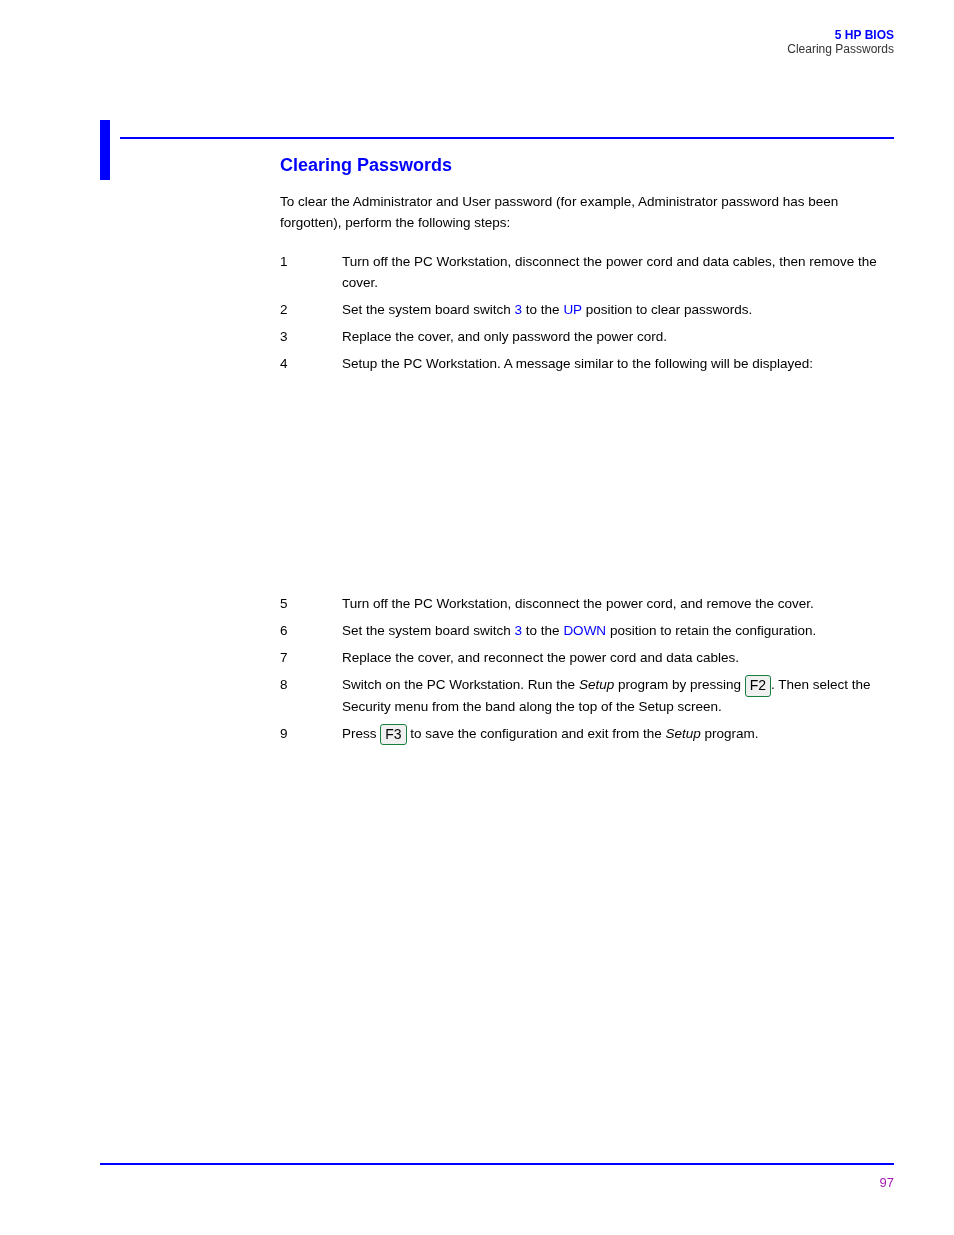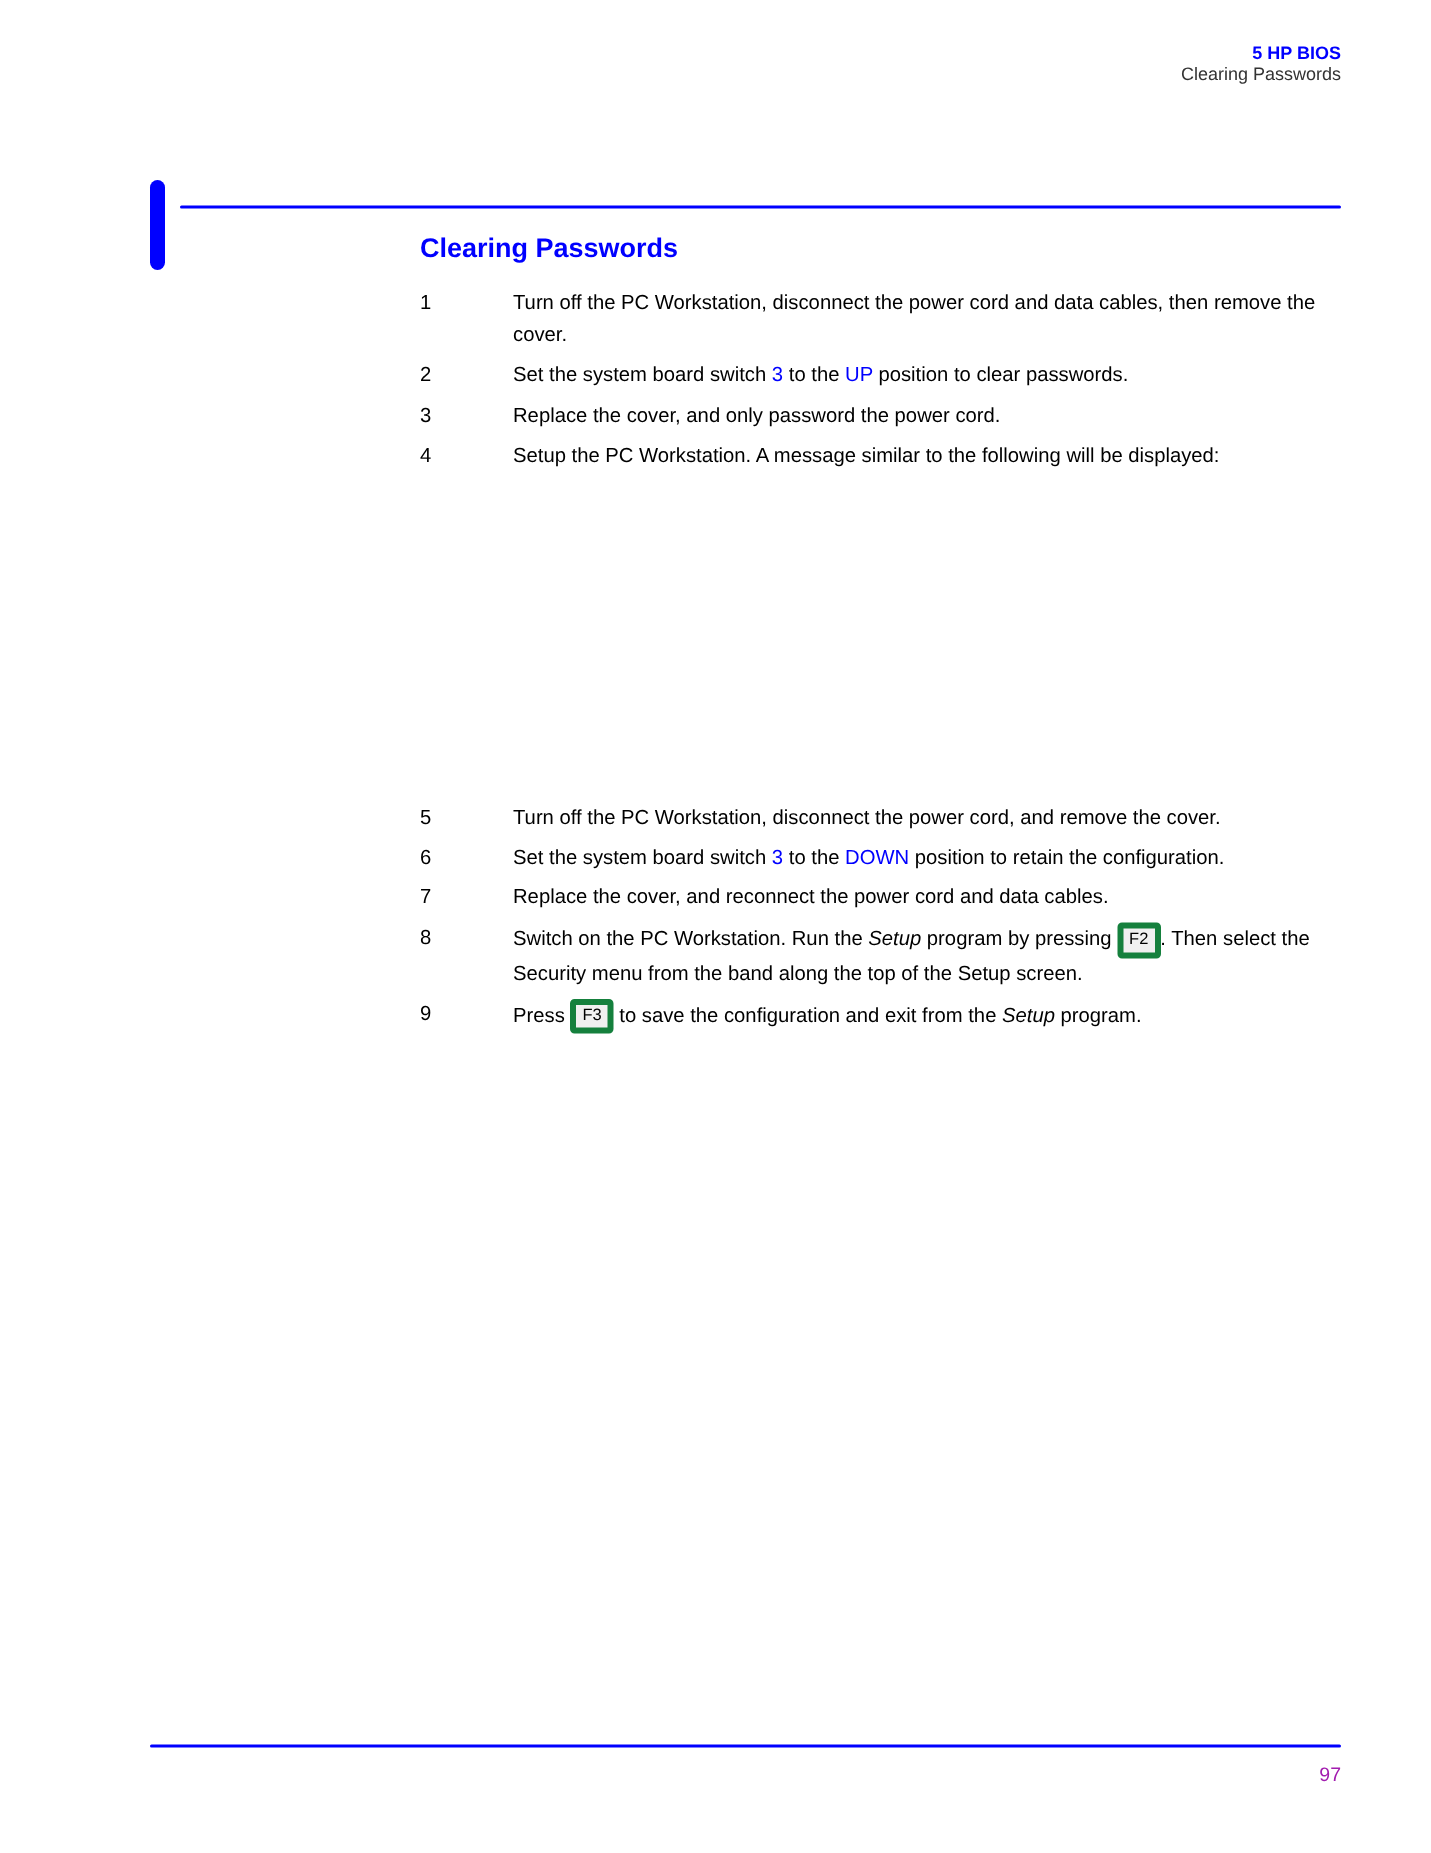--- a/index.html
+++ b/index.html
@@ -1,15 +1,15 @@
 <!DOCTYPE html>
 <html><head>
   <meta charset="utf-8">
   <style>
-    * { margin: 0; padding: 0; box-sizing: border-box; border-radius: 11px; }
+    * { margin: 0; padding: 0; box-sizing: border-box; }
 
     body {
       width: 954px;
       min-height: 1235px;
       background: #ffffff;
       font-family: Arial, Helvetica, sans-serif;
       font-size: 13.5px;
       color: #000000;
       position: relative;
     }
@@ -132,24 +132,24 @@
     }
 
     .italic {
       font-style: italic;
       text-align: right;
     }
 
     
     .key-btn {
       display: inline-block;
-      border: 4px solid #15803d;
+      border: 1px solid #15803d;
       border-radius: 3px;
       padding: 0px 4px;
-      font-size: 11px;
+      font-size: 14px;
       font-family: Arial, Helvetica, sans-serif;
       background: #f0f0f0;
       color: #000000;
       vertical-align: middle;
       line-height: 1.4;
     }
 
     
     .image-placeholder {
       height: 180px;
@@ -183,20 +183,21 @@
   <div class="top-rule"></div>
 
   <div class="bottom-rule"></div>
 
   <div class="page-number">97</div>
 
   <div class="content">
 
     <div class="section-title">Clearing Passwords</div>
 
+    <div class="intro-text">To clear the Administrator and User password (for example, Administrator password has been forgotten), perform the following steps:</div>
 
     <ol class="step-list">
 
       <li>
         <span class="step-num">1</span>
         <span class="step-text">Turn off the PC Workstation, disconnect the power cord and data cables, then remove the cover.</span>
       </li>
 
       <li>
         <span class="step-num">2</span>

